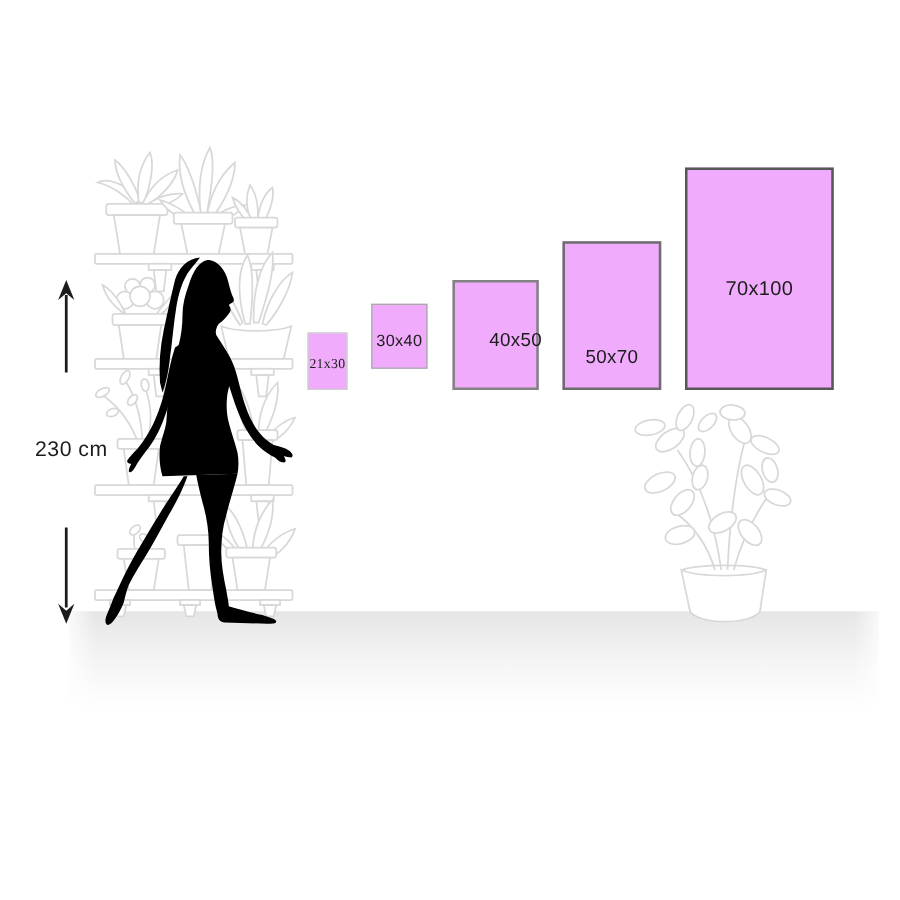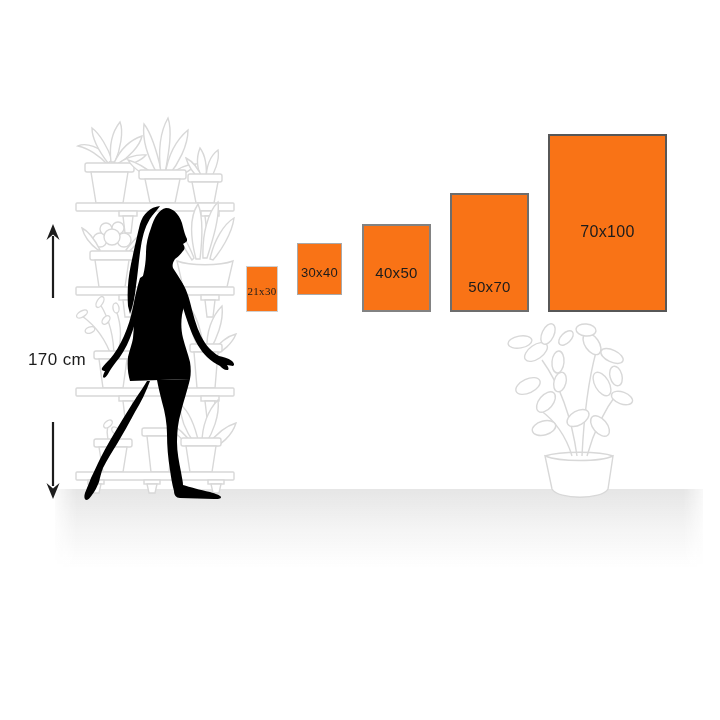--- a/index.html
+++ b/index.html
@@ -14,21 +14,21 @@
   .line{stroke:var(--lineart);stroke-width:1.4;fill:#ffffff;}
   .line-open{stroke:var(--lineart);stroke-width:1.4;fill:none;}
   .ink{fill:var(--ink);stroke:none;}
   .arrowline{stroke:var(--arrow);stroke-width:2.2;fill:none;}
   .arrowhead{fill:var(--arrow);stroke:none;}
   #height-label{
     position:absolute;left:28px;top:350px;width:70px;
     font-size:17px;letter-spacing:.4px;color:var(--text);
   }
   .size-frame{
-    position:absolute;background:#f97316;box-sizing:border-box;
+    position:absolute;background:#f0abfc;box-sizing:border-box;
   }
   .size-frame .size-label{
     position:absolute;left:0;width:100%;top:55%;transform:translateY(-50%);
     text-align:center;color:var(--text);letter-spacing:.3px;white-space:nowrap;
   }
 </style>
 </head>
 <body>
 
 <div id="stage">
@@ -206,31 +206,31 @@
     </g>
 
     <g>
       <line class="arrowline" x1="53" y1="236" x2="53" y2="298"></line>
       <path class="arrowhead" d="M53 224 L46.5 240 L53 234.5 L59.5 240 Z"></path>
       <line class="arrowline" x1="53" y1="422" x2="53" y2="486"></line>
       <path class="arrowhead" d="M53 499 L46.5 483 L53 488.5 L59.5 483 Z"></path>
     </g>
   </svg>
 
-  <div id="height-label">170 cm</div>
+  <div id="height-label">230 cm</div>
 
   <div id="frames-layer">
       <div class="size-frame" style="left: 246px; top: 266px; width: 32px; height: 46px; border: 1px solid rgb(207, 207, 207); font-family: Liberation Serif, serif;">
         <span class="size-label" style="font-size: 11px;">21x30</span>
       </div>
       <div class="size-frame" style="left: 297px; top: 243px; width: 45px; height: 52px; border: 1px solid rgb(169, 169, 169);">
         <span class="size-label" style="font-size: 13px;">30x40</span>
       </div>
       <div class="size-frame" style="left: 362px; top: 224px; width: 69px; height: 88px; border: 2px solid rgb(130, 130, 130);">
-        <span class="size-label" style="font-size: 15px;">40x50</span>
+        <span class="size-label" style="font-size: 15px; padding-left: 16px;">40x50</span>
       </div>
       <div class="size-frame" style="left: 450px; top: 193px; width: 79px; height: 119px; border: 2px solid rgb(109, 109, 109);">
         <span class="size-label" style="font-size: 15px; margin-top: 28px;">50x70</span>
       </div>
       <div class="size-frame" style="left: 548px; top: 134px; width: 119px; height: 178px; border: 2px solid rgb(87, 87, 87);">
         <span class="size-label" style="font-size: 16px;">70x100</span>
       </div>
     </div>
 
 </div>

